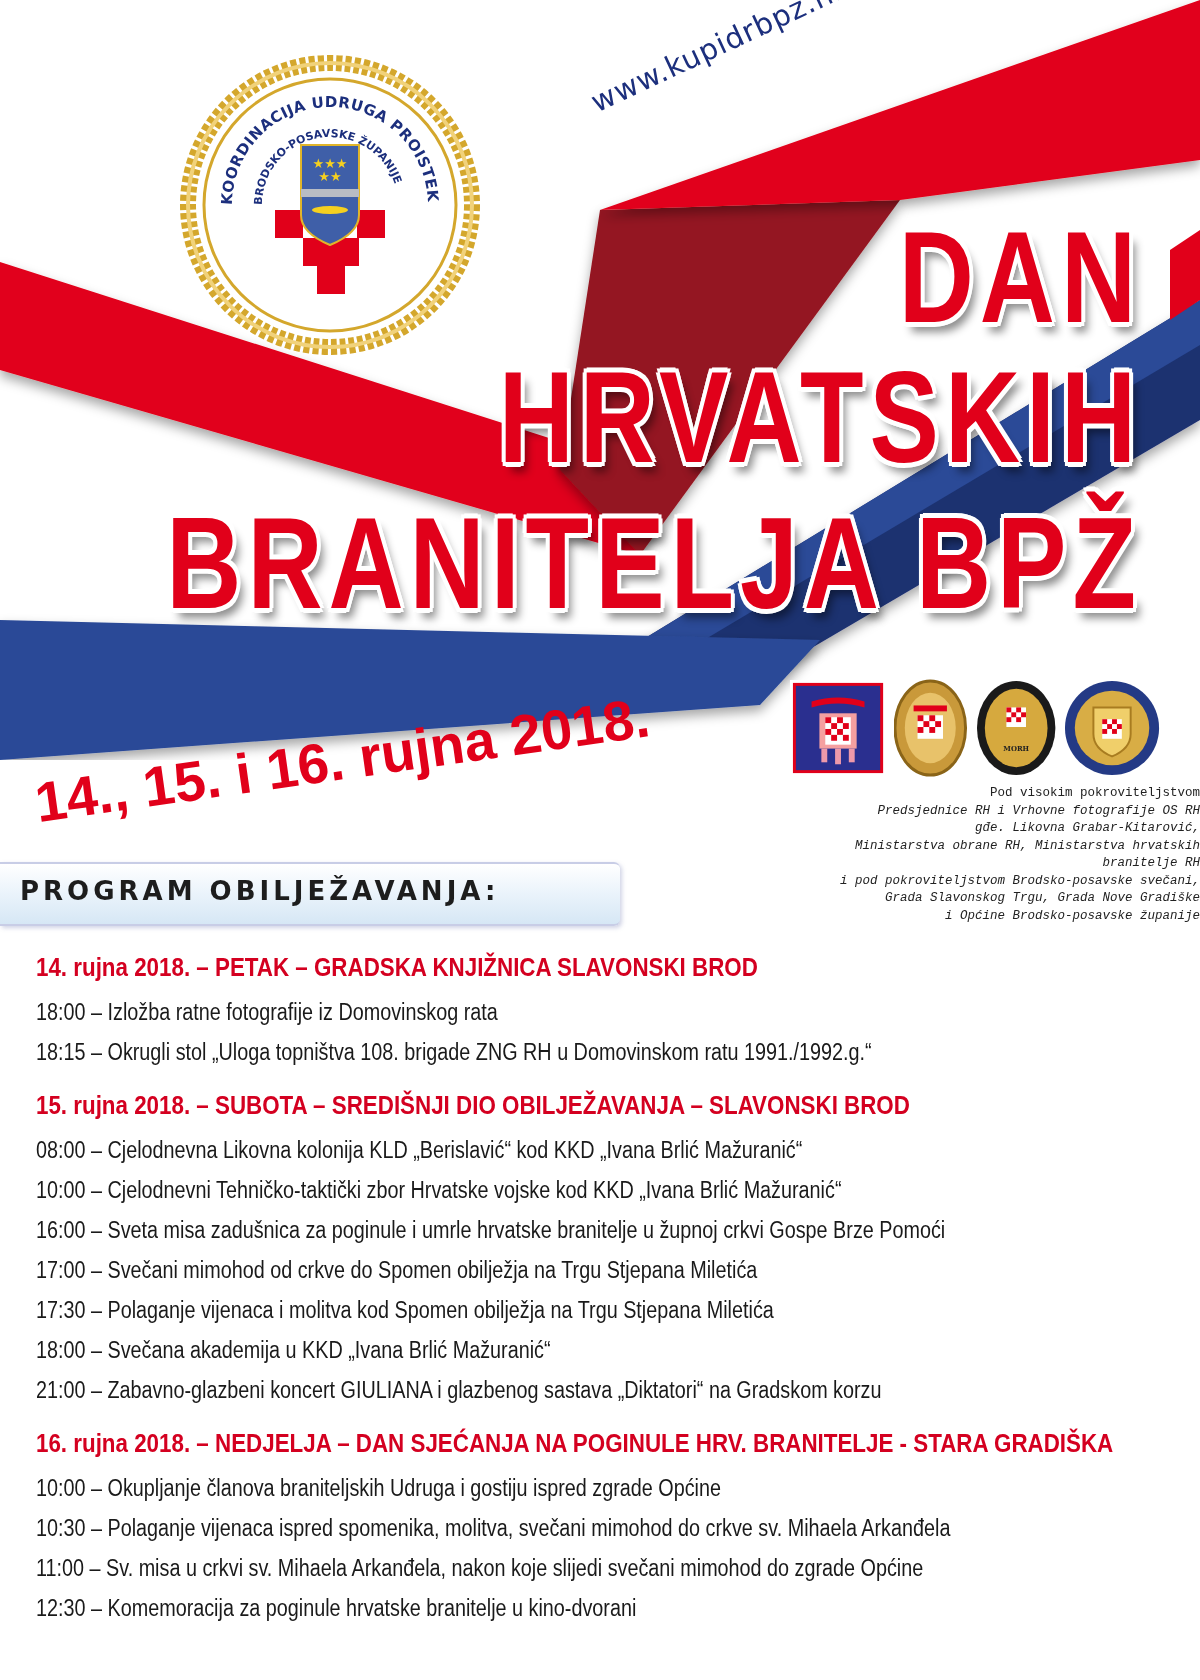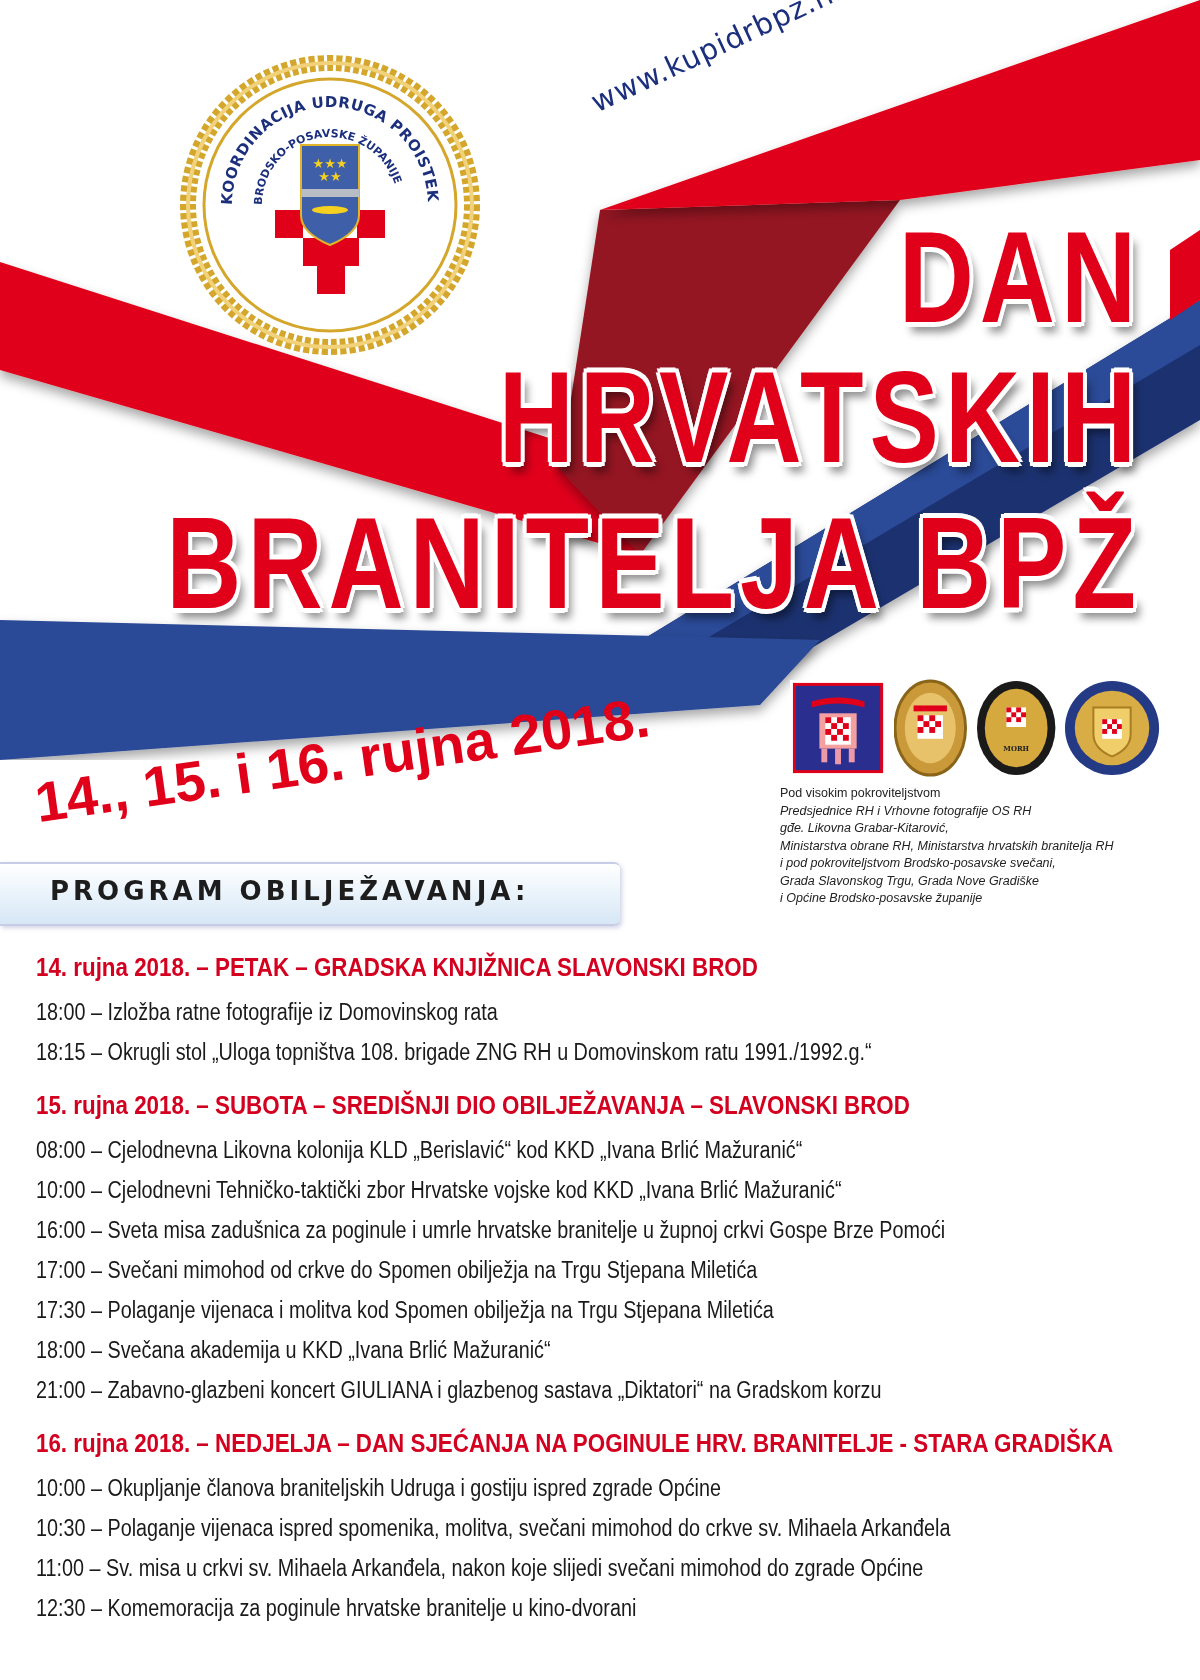--- a/index.html
+++ b/index.html
@@ -6,24 +6,24 @@
     body { width: 1200px; height: 1680px; position: relative; overflow: hidden; background: #ffffff; font-family: "Liberation Sans", sans-serif; }
     .bg-svg { position: absolute; left: 0; top: 0; width: 1200px; height: 760px; }
     .logo { position: absolute; left: 180px; top: 55px; width: 300px; height: 300px; }
     .url { position: absolute; left: 600px; top: 85px; color: #1c2f7d; font-family: "DejaVu Sans", sans-serif; font-size: 29px; transform: rotate(-25deg); transform-origin: left bottom; white-space: nowrap; letter-spacing: 1px; }
     .title-line { position: absolute; right: 58px; color: #e1001a; font-family: "Liberation Sans", sans-serif; font-weight: bold; letter-spacing: 6px; white-space: nowrap; -webkit-text-stroke: 0px; text-shadow: 0 0 0 #fff, 3px 3px 0 #fff, -3px -3px 0 #fff, 3px -3px 0 #fff, -3px 3px 0 #fff, 4px 0 0 #fff, -4px 0 0 #fff, 0 4px 0 #fff, 0 -4px 0 #fff, 6px 8px 8px rgba(0,0,0,0.45); transform: scaleY(1.25); transform-origin: right top; line-height: 1; }
     .t1 { top: 212px; font-size: 104px; }
     .t2 { top: 352px; font-size: 104px; }
     .t3 { top: 498px; font-size: 104px; }
     .dates { position: absolute; left: 40px; top: 770px; color: #e1001a; font-family: "Liberation Sans", sans-serif; font-weight: bold; font-size: 56px; transform: rotate(-8deg); transform-origin: left bottom; white-space: nowrap; letter-spacing: 0px; }
     .emblems { position: absolute; left: 790px; top: 678px; width: 370px; height: 100px; display: flex; gap: 8px; align-items: center; }
-    .sponsor { position: absolute; left: 780px; top: 785px; width: 420px; text-align: left; font-family: Liberation Sans, sans-serif; font-size: 12.5px; line-height: 17.5px; color: #222; }
+    .sponsor { position: absolute; left: 780px; top: 785px; width: 420px; text-align: right; font-family: Liberation Mono, monospace; font-size: 12.5px; line-height: 17.5px; color: #222; }
     .sponsor .it { font-style: italic; }
     .prog-box { position: absolute; left: 0; top: 862px; width: 620px; height: 60px; background: linear-gradient(180deg, #ffffff 0%, #eaf3fb 50%, #d6e7f5 100%); border-top: 2px solid #c8cde6; border-bottom: 2px solid #c8cde6; border-radius: 0 6px 6px 0; box-shadow: 2px 2px 4px rgba(120,130,180,0.35); }
-    .prog-title { position: absolute; left: 50px; top: 12px; font-family: "DejaVu Sans", sans-serif; font-weight: bold; font-size: 26px; letter-spacing: 4px; color: #1d1d1d; }
+    .prog-title { position: absolute; left: 20px; top: 12px; font-family: "DejaVu Sans", sans-serif; font-weight: bold; font-size: 26px; letter-spacing: 4px; color: #1d1d1d; }
     .program { position: absolute; left: 36px; top: 950px; width: 1150px; font-family: "Liberation Sans", sans-serif; }
     .day-head { color: #d40020; font-size: 26px; font-weight: bold; transform: scaleX(0.86); transform-origin: left center; white-space: nowrap; height: 34px; line-height: 34px; }
     .item { color: #1a1a1a; font-size: 23px; transform: scaleX(0.86); transform-origin: left center; white-space: nowrap; height: 40px; line-height: 40px; }
     .day { margin-bottom: 16px; }
     .day .day-head { margin-bottom: 8px; }
   </style>
 </head>
 <body>
 
 <svg class="bg-svg" viewBox="0 0 1200 760" xmlns="http://www.w3.org/2000/svg">
@@ -149,21 +149,21 @@
         <rect x="39" y="50" width="5" height="5"></rect>
         <rect x="49" y="50" width="5" height="5"></rect>
       </g>
   </svg>
 </div>
 
 <div class="sponsor">
   <div>Pod visokim pokroviteljstvom</div>
   <div class="it">Predsjednice RH i Vrhovne fotografije OS RH</div>
   <div class="it">gđe. Likovna Grabar-Kitarović,</div>
-  <div class="it">Ministarstva obrane RH, Ministarstva hrvatskih branitelja RH</div>
+  <div class="it">Ministarstva obrane RH, Ministarstva hrvatskih branitelje RH</div>
   <div class="it">i pod pokroviteljstvom Brodsko-posavske svečani,</div>
   <div class="it">Grada Slavonskog Trgu, Grada Nove Gradiške</div>
   <div class="it">i Općine Brodsko-posavske županije</div>
 </div>
 
 <div class="prog-box">
   <div class="prog-title">PROGRAM OBILJEŽAVANJA:</div>
 </div>
 
 <div class="program">

